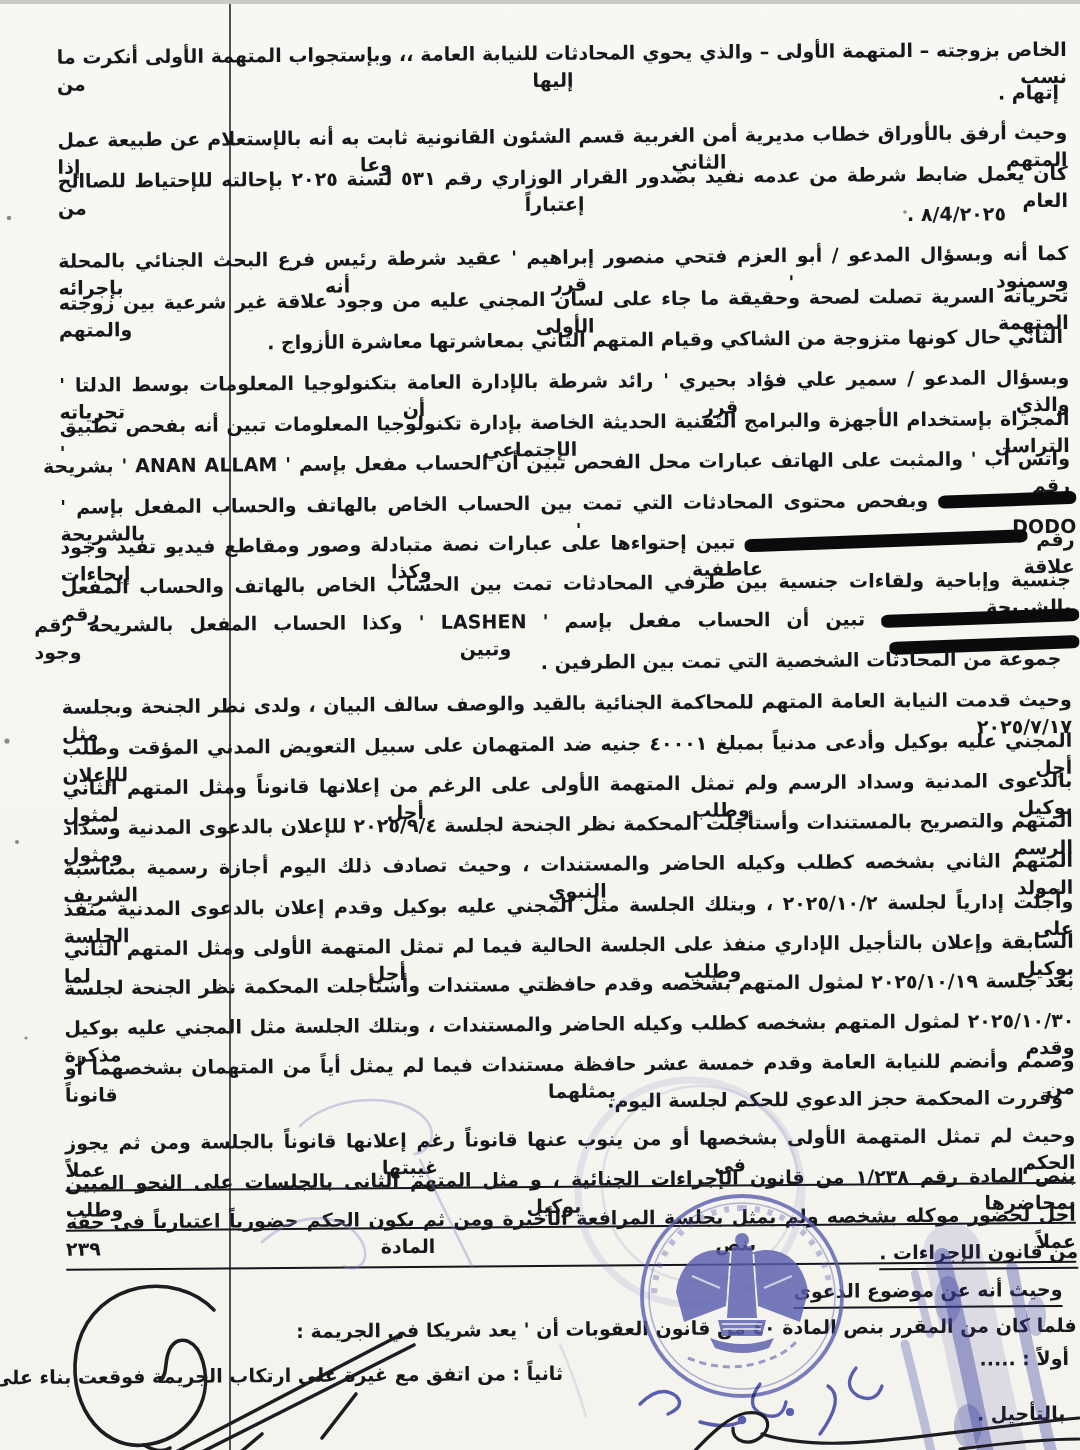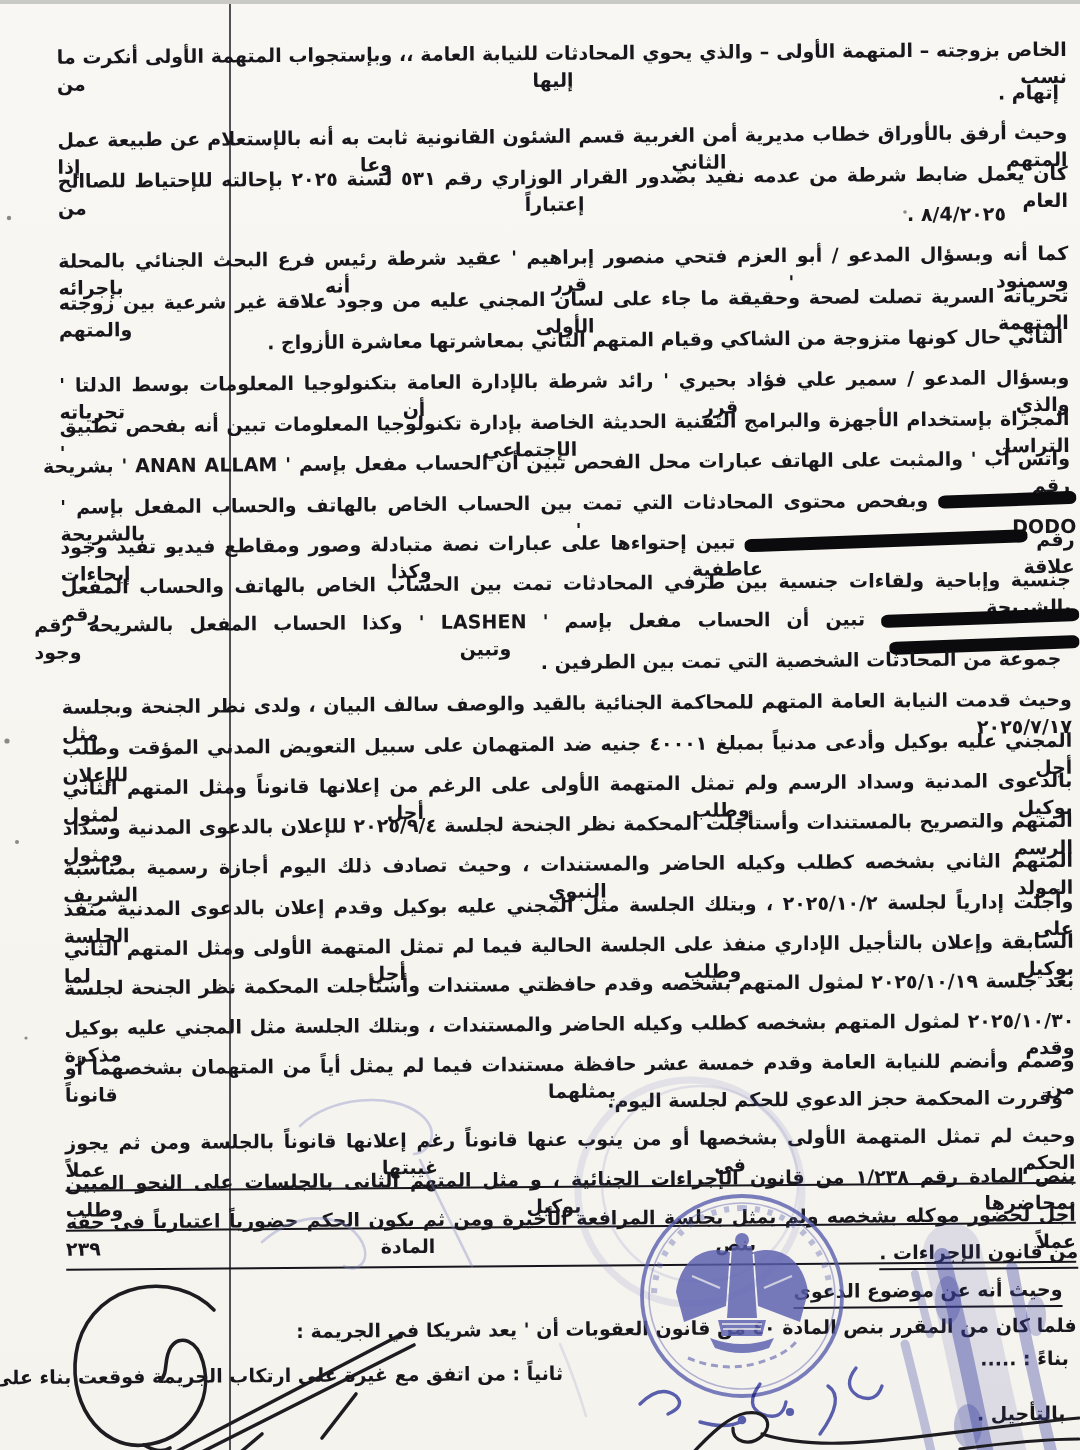--- a/index.html
+++ b/index.html
@@ -57,21 +57,21 @@
       <div class="line just" style="top: 967px; left: 62px; right: 8px;"><span>بعد جلسة ٢٠٢٥/١٠/١٩ لمثول المتهم بشخصه وقدم حافظتي مستندات وأستأجلت المحكمة نظر الجنحة لجلسة</span></div>
       <div class="line just" style="top: 1007px; left: 62px; right: 8px;"><span>٢٠٢٥/١٠/٣٠ لمثول المتهم بشخصه كطلب وكيله الحاضر والمستندات ، وبتلك الجلسة مثل المجني عليه بوكيل وقدم مذكرة</span></div>
       <div class="line just" style="top: 1047px; left: 62px; right: 8px;"><span>وصمم وأنضم للنيابة العامة وقدم خمسة عشر حافظة مستندات فيما لم يمثل أياً من المتهمان بشخصهما أو من يمثلهما قانوناً</span></div>
       <div class="line" style="top: 1084px; right: 20px;"><span>وقررت المحكمة حجز الدعوي للحكم لجلسة اليوم.</span></div>
       <div class="line just ufull" style="top: 1122px; left: 62px; right: 8px;"><span>وحيث لم تمثل المتهمة الأولى بشخصها أو من ينوب عنها قانوناً رغم إعلانها  قانوناً بالجلسة ومن ثم يجوز الحكم فى غيبتها عملاً</span></div>
       <div class="line just ufull" style="top: 1162px; left: 62px; right: 8px;"><span>بنص المادة رقم ١/٢٣٨ من قانون الإجراءات الجنائية ، و مثل المتهم الثانى بالجلسات على النحو المبين بمحاضرها بوكيل وطلب</span></div>
       <div class="line just ufull" style="top: 1201px; left: 62px; right: 8px;"><span>أجل لحضور موكله بشخصه ولم يمثل بجلسة المرافعة الأخيرة ومن ثم يكون الحكم حضورياً اعتبارياً فى حقه عملاً بنص المادة ٢٣٩</span></div>
       <div class="line" style="top: 1238px; right: 6px;"><span class="uin">من قانون الإجراءات .</span></div>
       <div class="line" style="top: 1276px; right: 22px;"><span class="uin">وحيث أنه عن موضوع الدعوى</span></div>
       <div class="line" style="top: 1312px; right: 8px;"><span>فلما كان من المقرر بنص المادة ٤٠ من قانون العقوبات أن ' يعد شريكا في الجريمة :</span></div>
-      <div class="line" style="top: 1345px; right: 16px;"><span>بناءً : .....</span></div>
+      <div class="line" style="top: 1345px; right: 16px;"><span>أولاً : .....</span></div>
       <div class="line" style="top: 1356px; left: 60px; right: 522px;"><span>ثانياً : من اتفق مع غيرة على ارتكاب الجريمة فوقعت بناء على هذا</span></div>
       <div class="line" style="top: 1400px; right: 20px;"><span>بالتأجيل .</span></div>
     </div>
 
   <svg class="ink-overlay" viewBox="0 0 1080 1450">
 
     <g fill="#8a8a85">
       <circle cx="9" cy="214" r="2.2"></circle>
         <circle cx="7" cy="737" r="2.6"></circle>
       <circle cx="17" cy="838" r="2"></circle>

